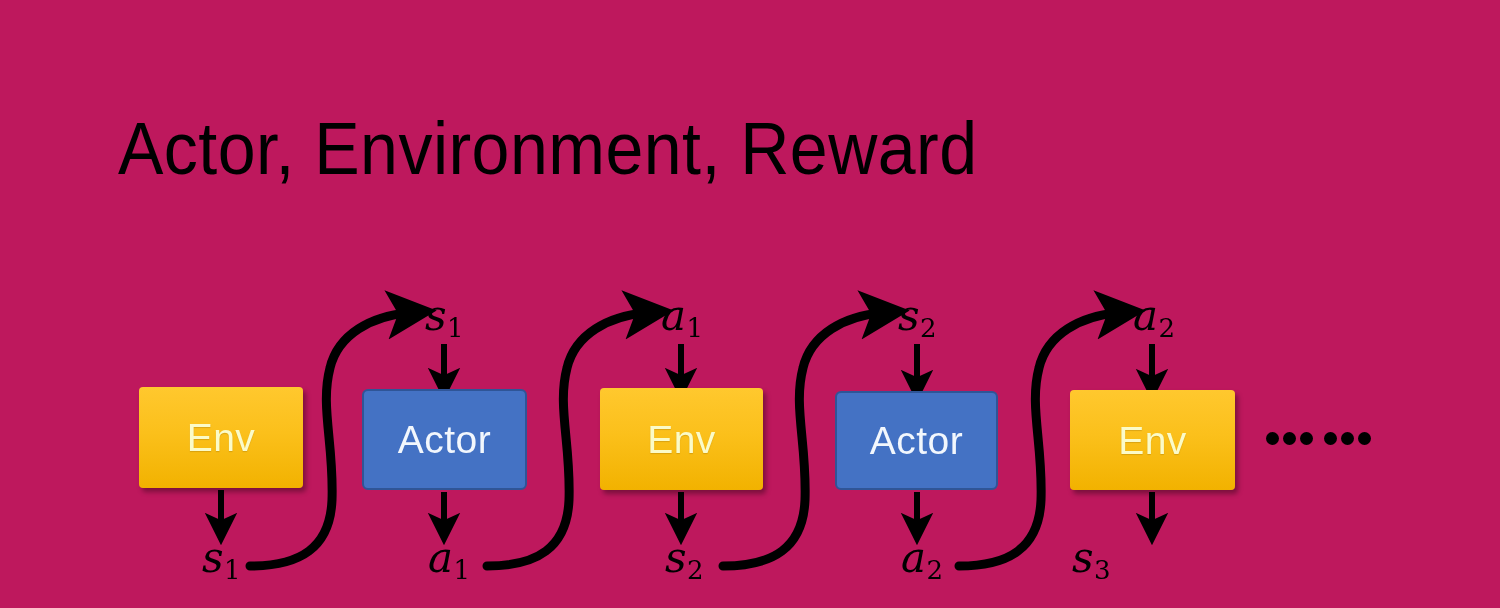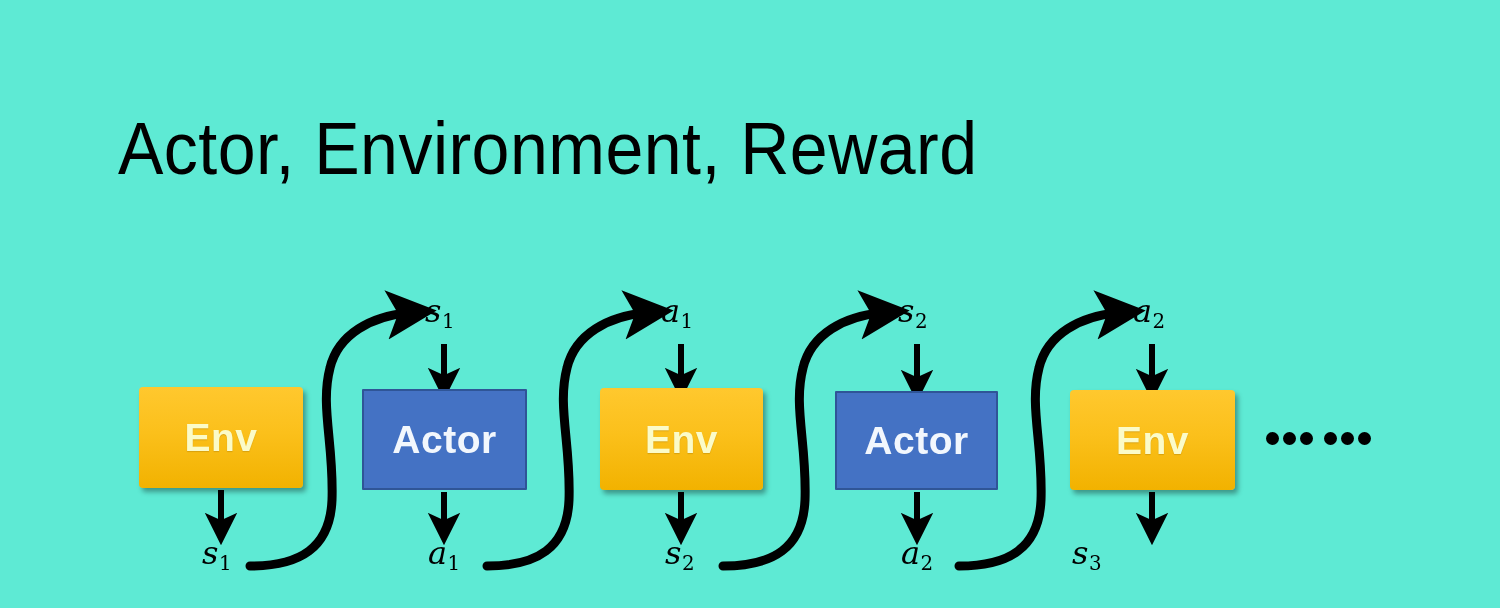--- a/index.html
+++ b/index.html
@@ -4,21 +4,21 @@
 <style>
   html, body {
     margin: 0;
     padding: 0;
     background: #ffffff;
   }
   #slide {
     position: relative;
     width: 1500px;
     height: 608px;
-    background: #5eead4;
+    background: #be185d;
     overflow: hidden;
     font-family: "Liberation Sans", sans-serif;
   }
 
   
   #title {
     position: absolute;
     left: 118px;
     top: 112px;
     font-family: "Liberation Sans", sans-serif;
@@ -33,45 +33,45 @@
   }
 
   
   .node {
     position: absolute;
     box-sizing: border-box;
     display: flex;
     align-items: center;
     justify-content: center;
     font-family: "Liberation Sans", sans-serif;
-    font-weight: 700;
+    font-weight: 400;
     font-size: 39px;
     line-height: 1;
     letter-spacing: 0.5px;
   }
   .node.env {
     background: linear-gradient(180deg, #FFC82E 0%, #FBC01B 45%, #F2B200 100%);
     color: #FBFBC8;
     border-radius: 4px;
     box-shadow: 3px 4px 5px rgba(0,0,0,0.35);
     text-shadow: 0 1px 1px rgba(120,80,0,0.25);
   }
   .node.actor {
     background: #4472C4;
     color: #F2F7FD;
     border: 2px solid #2F5597;
-    border-radius: 1px;
+    border-radius: 6px;
   }
 
   
   .mlabel {
     position: absolute;
     font-family: "DejaVu Serif", serif;
     font-style: italic;
-    font-size: 32px;
+    font-size: 42px;
     color: #000000;
     white-space: nowrap;
     line-height: 1;
   }
   .mlabel sub {
     font-size: 0.62em;
     font-style: normal;
     vertical-align: -0.28em;
     margin-left: 0.5px;
   }

